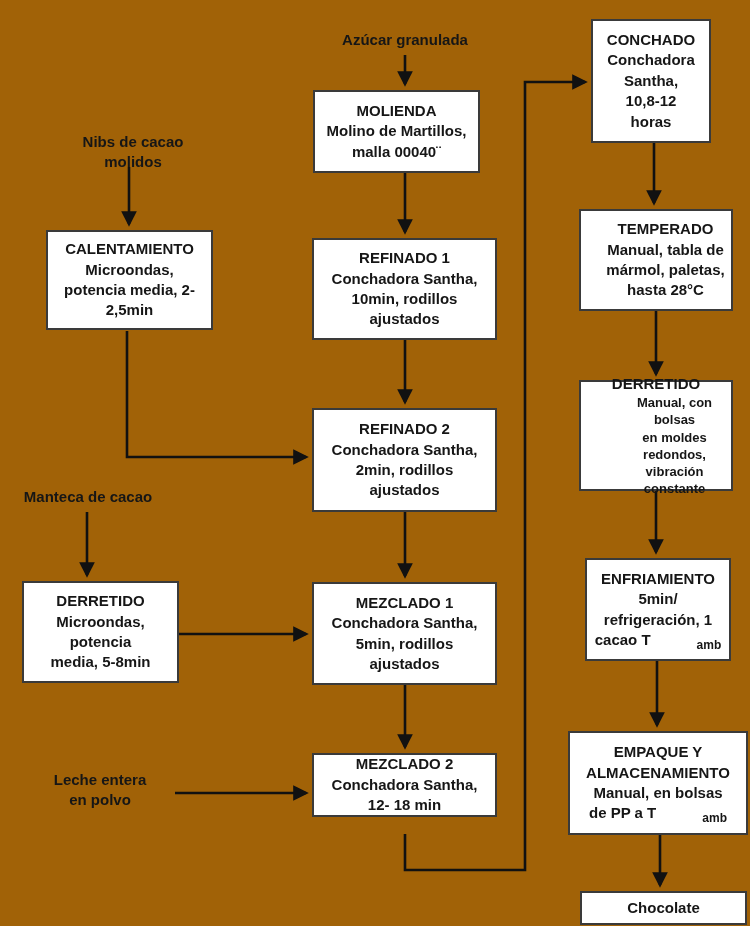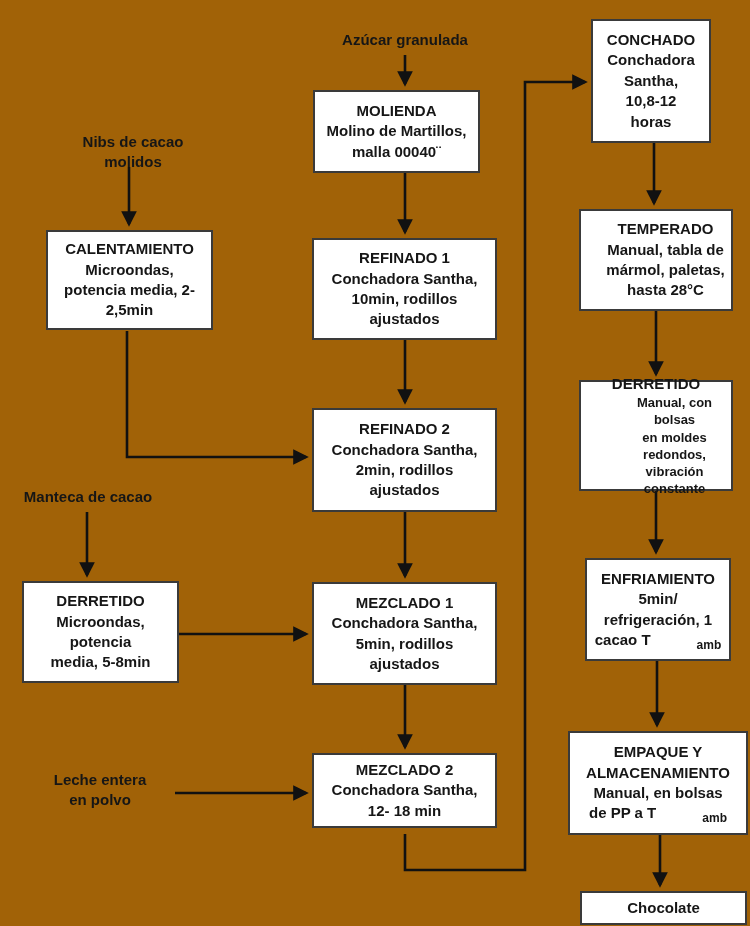--- a/index.html
+++ b/index.html
@@ -102,21 +102,21 @@
     <span class="l">media, 5-8min</span>
   </div>
 
   <div class="node" style="left:312px;top:582px;width:185px;height:103px;">
     <span class="t">MEZCLADO 1</span>
     <span class="l">Conchadora Santha,</span>
     <span class="l">5min, rodillos</span>
     <span class="l">ajustados</span>
   </div>
 
-  <div class="node" style="left:312px;top:753px;width:185px;height:75px;">
+  <div class="node" style="left:312px;top:753px;width:185px;height:64px;">
     <span class="t">MEZCLADO 2</span>
     <span class="l">Conchadora Santha,</span>
     <span class="l">12- 18 min</span>
   </div>
 
   <div class="node" style="left:591px;top:19px;width:120px;height:124px;">
     <span class="t">CONCHADO</span>
     <span class="l">Conchadora</span>
     <span class="l">Santha,</span>
     <span class="l">10,8-12</span>

